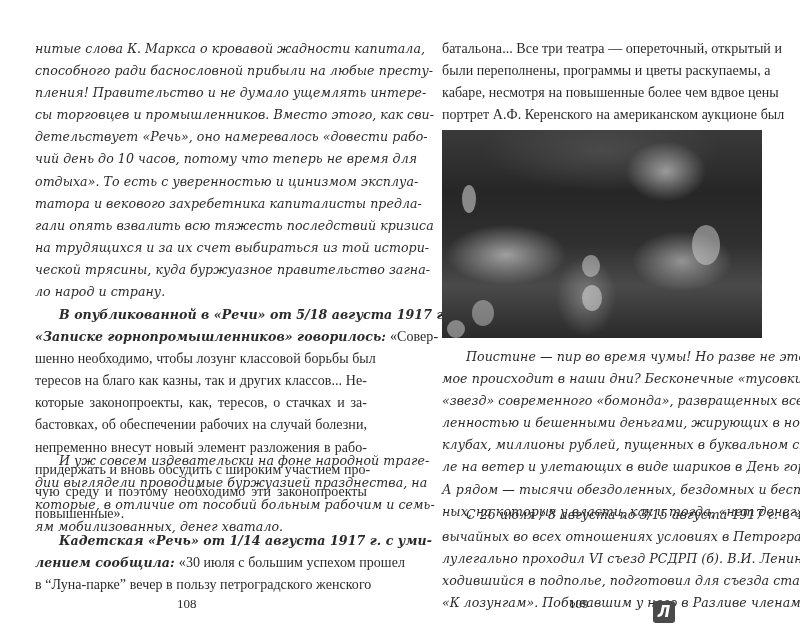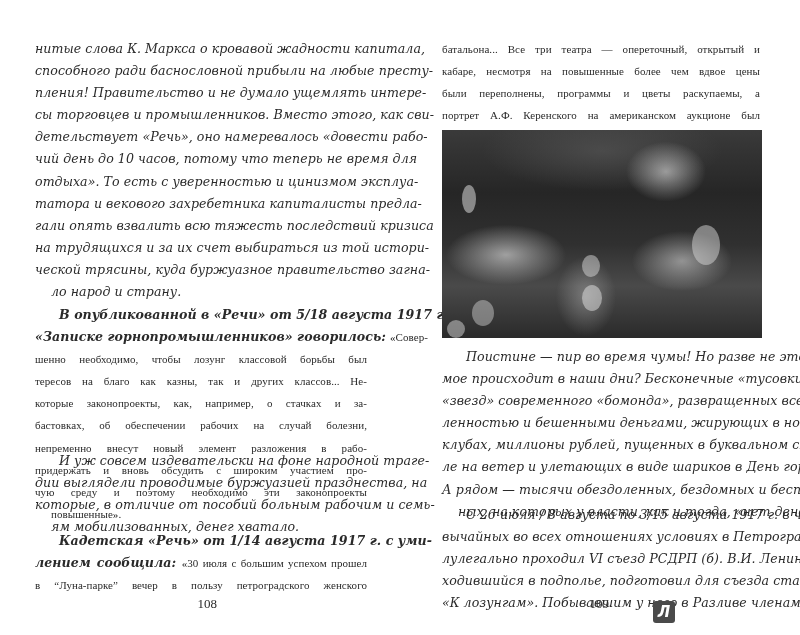--- a/index.html
+++ b/index.html
@@ -8,27 +8,27 @@
     font-family: "DejaVu Serif", serif; color: #2a2a2a;
   }
   .page { position: absolute; top: 0; height: 635px; }
   .left  { left: 0; width: 400px; }
   .right { left: 400px; width: 400px; }
   .text-block { position: absolute; }
   .line {
     display: block; white-space: nowrap; font-size: 12.6px; height: 22.1px; line-height: 22.1px;
     text-align: justify; text-align-last: justify; letter-spacing: 0.05px;
   }
-  .line.last { text-align-last: left; margin-left: 16px; }
+  .line.last { text-align-last: left; }
   .line.indent { padding-left: 24px; }
   .it { font-style: italic; }
   .bi { font-style: italic; font-weight: bold; }
-  .rg { font-style: normal; font-weight: normal; font-family: "Liberation Serif", serif; font-size: 11px; }
+  .rg { font-style: normal; font-weight: normal; font-family: "Liberation Serif", serif; font-size: 14px; }
   .page-number {
-    position: absolute; font-size: 13px; font-family: "Liberation Serif", serif; text-align: right; width: 40px;
+    position: absolute; font-size: 13px; font-family: "Liberation Serif", serif; text-align: left; width: 40px;
   }
   .photo {
     position: absolute; left: 442px; top: 130px; width: 320px; height: 208px;
     background:
       radial-gradient(ellipse 40px 30px at 70% 20%, rgba(240,240,240,0.55), transparent),
       radial-gradient(ellipse 60px 30px at 20% 60%, rgba(230,230,230,0.6), transparent),
       radial-gradient(ellipse 50px 30px at 75% 63%, rgba(220,220,220,0.55), transparent),
       radial-gradient(ellipse 30px 40px at 45% 80%, rgba(200,200,200,0.4), transparent),
       radial-gradient(ellipse 120px 40px at 50% 10%, rgba(90,90,90,0.6), transparent),
       linear-gradient(180deg, #3a3a3a 0%, #262626 30%, #303030 55%, #4a4a4a 75%, #2a2a2a 100%);
@@ -58,21 +58,21 @@
     <span class="line it">на трудящихся и за их счет выбираться из той истори-</span>
     <span class="line it">ческой трясины, куда буржуазное правительство загна-</span>
     <span class="line it last">ло народ и страну.</span>
   </div>
 
   <div class="text-block" style="left:35px; top:304px; width:332px;">
     <span class="line bi indent">В опубликованной в «Речи» от 5/18 августа 1917 г.</span>
     <span class="line"><span class="bi">«Записке горнопромышленников» говорилось:</span> <span class="rg">«Совер-</span></span>
     <span class="line rg">шенно необходимо, чтобы лозунг классовой борьбы был</span>
     <span class="line rg">тересов на благо как казны, так и других классов... Не-</span>
-    <span class="line rg">которые законопроекты, как, например, о стачках и за-</span>
+    <span class="line rg">которые законопроекты, как, тересов, о стачках и за-</span>
     <span class="line rg">бастовках, об обеспечении рабочих на случай болезни,</span>
     <span class="line rg">непременно внесут новый элемент разложения в рабо-</span>
     <span class="line rg">придержать и вновь обсудить с широким участием про-</span>
     <span class="line rg">чую среду и поэтому необходимо эти законопроекты</span>
     <span class="line rg last">повышенные».</span>
   </div>
 
   <div class="text-block" style="left:35px; top:450px; width:332px;">
     <span class="line it indent">И уж совсем издевательски на фоне народной траге-</span>
     <span class="line it">дии выглядели проводимые буржуазией празднества, на</span>
@@ -85,22 +85,22 @@
     <span class="line"><span class="bi">лением сообщила:</span> <span class="rg">«30 июля с большим успехом прошел</span></span>
     <span class="line rg">в “Луна-парке” вечер в пользу петроградского женского</span>
   </div>
 
   <div class="page-number" style="left:177px; top:596px;">108</div>
 </div>
 
 <div class="page right">
   <div class="text-block" style="left:42px; top:38px; width:318px;">
     <span class="line rg">батальона... Все три театра — опереточный, открытый и</span>
+    <span class="line rg">были переполнены, программы и цветы раскупаемы, а</span>
     <span class="line rg">кабаре, несмотря на повышенные более чем вдвое цены</span>
-    <span class="line rg">были переполнены, программы и цветы раскупаемы, а</span>
     <span class="line rg">портрет А.Ф. Керенского на американском аукционе был</span>
     <span class="line rg last">продан за 23 тыс. рублей».</span>
   </div>
 
   <div class="text-block" style="left:42px; top:346px; width:320px;">
     <span class="line it indent">Поистине — пир во время чумы! Но разве не это же са-</span>
     <span class="line it">мое происходит в наши дни? Бесконечные «тусовки» т. н.</span>
     <span class="line it">«звезд» современного «бомонда», развращенных вседозво-</span>
     <span class="line it">ленностью и бешенными деньгами, жирующих в ночных</span>
     <span class="line it">клубах, миллионы рублей, пущенных в буквальном смыс-</span>

